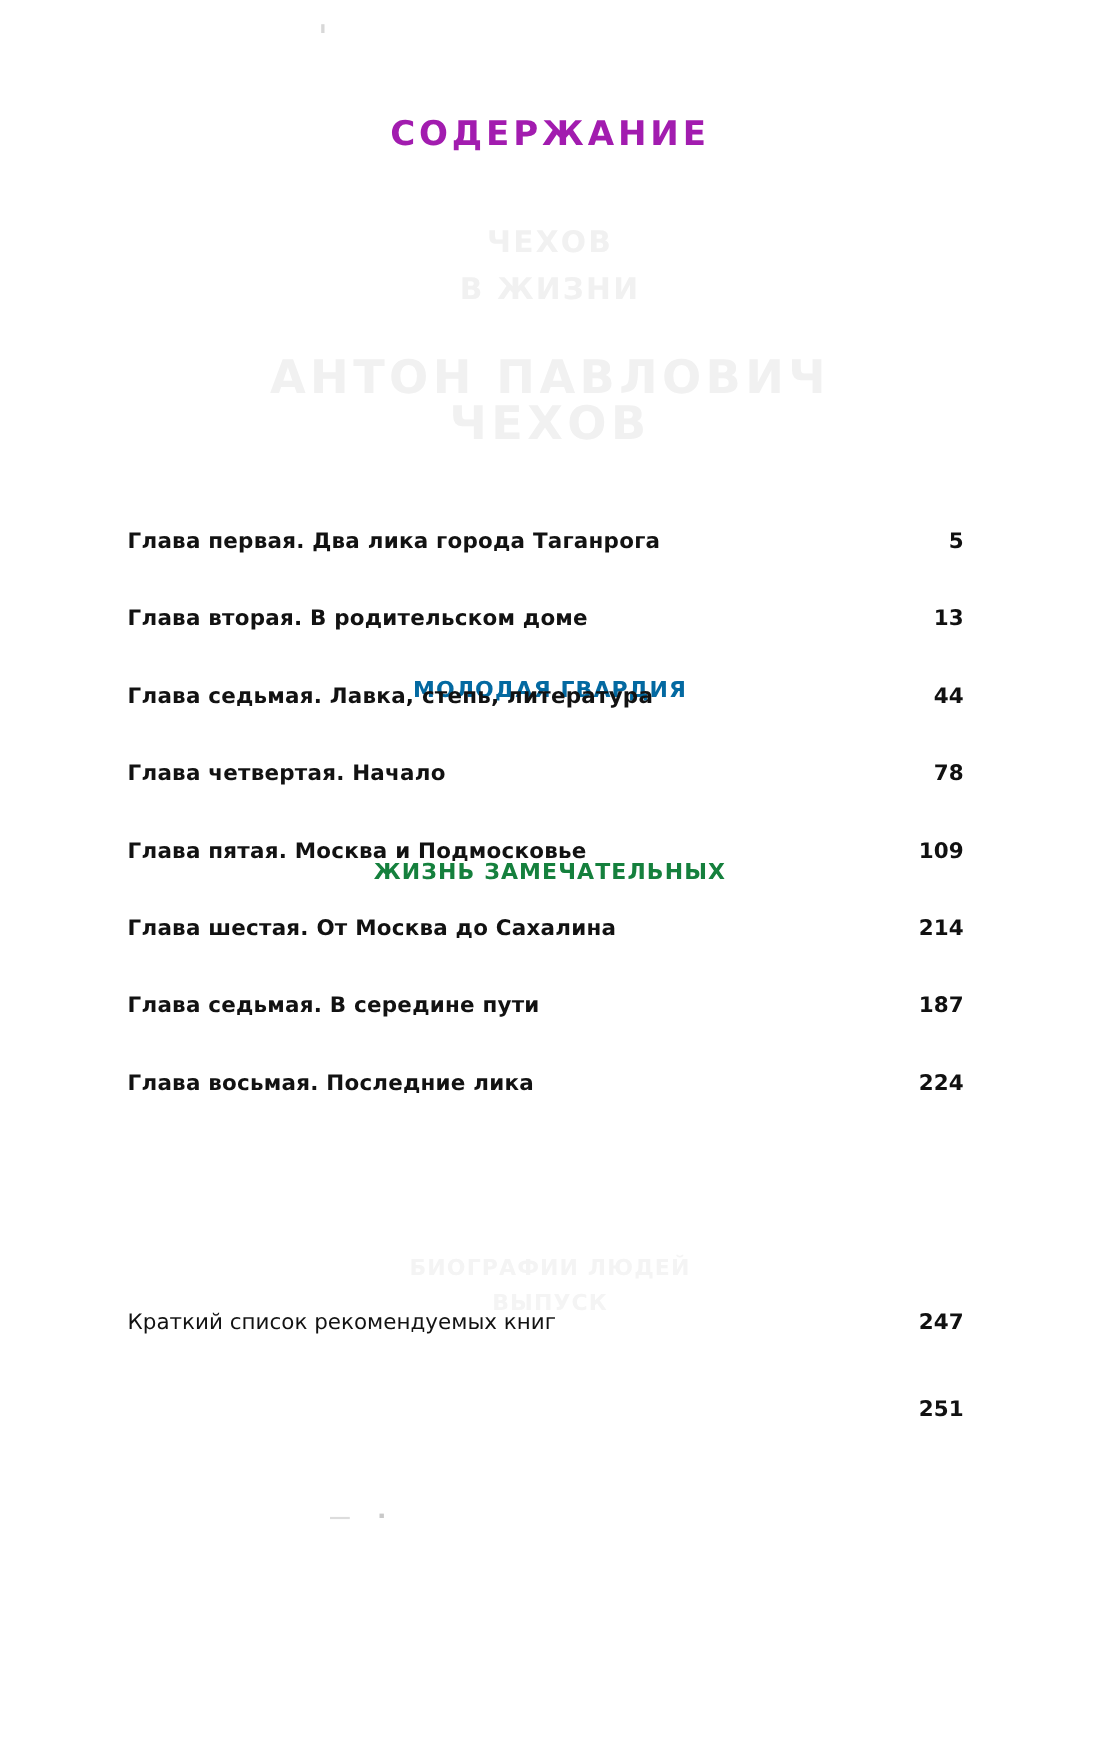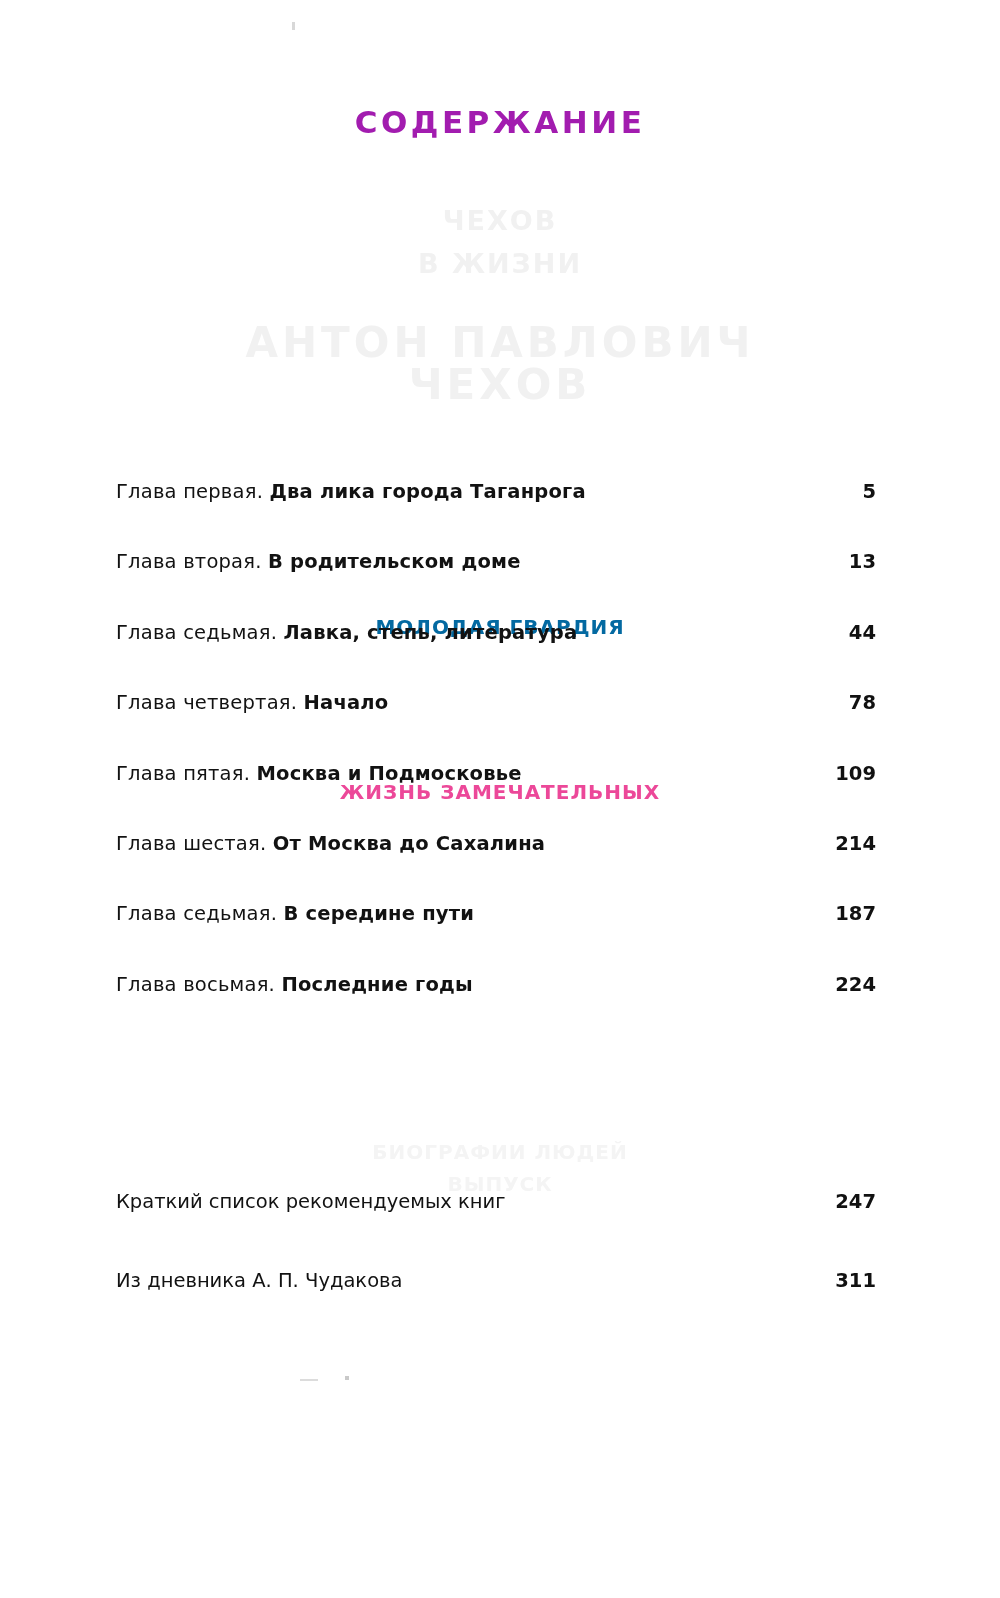--- a/index.html
+++ b/index.html
@@ -31,21 +31,21 @@
     color: #f1f1f1;
     font-weight: bold;
     letter-spacing: 2px;
     user-select: none;
   }
   .ghost-1 { top: 205px;  font-size: 27px; }
   .ghost-2 { top: 248px;  font-size: 27px; }
   .ghost-3 { top: 318px;  font-size: 42px; letter-spacing: 4px; }
   .ghost-4 { top: 360px;  font-size: 42px; letter-spacing: 4px; }
   .ghost-5 { top: 615px;  font-size: 20px; letter-spacing: 1px; color:#0369a1; }
-  .ghost-6 { top: 780px;  font-size: 20px; letter-spacing: 1px; color:#ec4899; }
+  .ghost-6 { top: 780px;  font-size: 20px; letter-spacing: 1px; color:#15803d; }
   .ghost-7 { top: 1140px; font-size: 20px; letter-spacing: 1px; color:#f4f4f4; }
   .ghost-8 { top: 1172px; font-size: 20px; letter-spacing: 1px; color:#f4f4f4; }
 
   
   .speck {
     position: absolute;
     background: #cfcfcf;
   }
   .speck-top  { left: 292px; top: 22px;   width: 3px; height: 8px;  background:#d8d8d8; }
   .speck-b1   { left: 300px; top: 1379px; width: 18px; height: 2px; background:#dcdcdc; }
@@ -80,21 +80,21 @@
     line-height: 1.2;
   }
   .toc-entry:last-child { margin-bottom: 0; }
 
   .entry-text {
     white-space: nowrap;
     flex: 0 0 auto;
     color: #121212;
   }
   .chapter-label {
-    font-weight: normal;
+    font-weight: bold;
     letter-spacing: 0.2px;
     margin-top: 28px;
   }
   .chapter-name {
     font-weight: bold;
     letter-spacing: 0.2px;
   }
 
   .dots {
     flex: 1 1 auto;
@@ -196,36 +196,35 @@
       <span class="page-num">214</span>
     </div>
 
     <div class="toc-entry">
       <span class="entry-text"><span class="chapter-label">Глава седьмая. </span><span class="chapter-name">В середине пути</span></span>
       <span class="dots"></span>
       <span class="page-num">187</span>
     </div>
 
     <div class="toc-entry">
-      <span class="entry-text"><span class="chapter-label">Глава восьмая. </span><span class="chapter-name">Последние годы</span></span>
+      <span class="entry-text"><span class="chapter-label">Глава восьмая. </span><span class="chapter-name">Последние лика</span></span>
       <span class="dots"></span>
       <span class="page-num">224</span>
     </div>
 
   </div>
 
   <div class="toc-extra">
 
     <div class="toc-entry">
       <span class="entry-text">Краткий список рекомендуемых книг</span>
       <span class="dots"></span>
       <span class="page-num">247</span>
     </div>
 
     <div class="toc-entry">
-      <span class="entry-text">Из дневника А. П. Чудакова</span>
-      <span class="dots"></span>
-      <span class="page-num">311</span>
+      <span class="dots"></span>
+      <span class="page-num">251</span>
     </div>
 
   </div>
 
 </div>
 
 </body></html>

